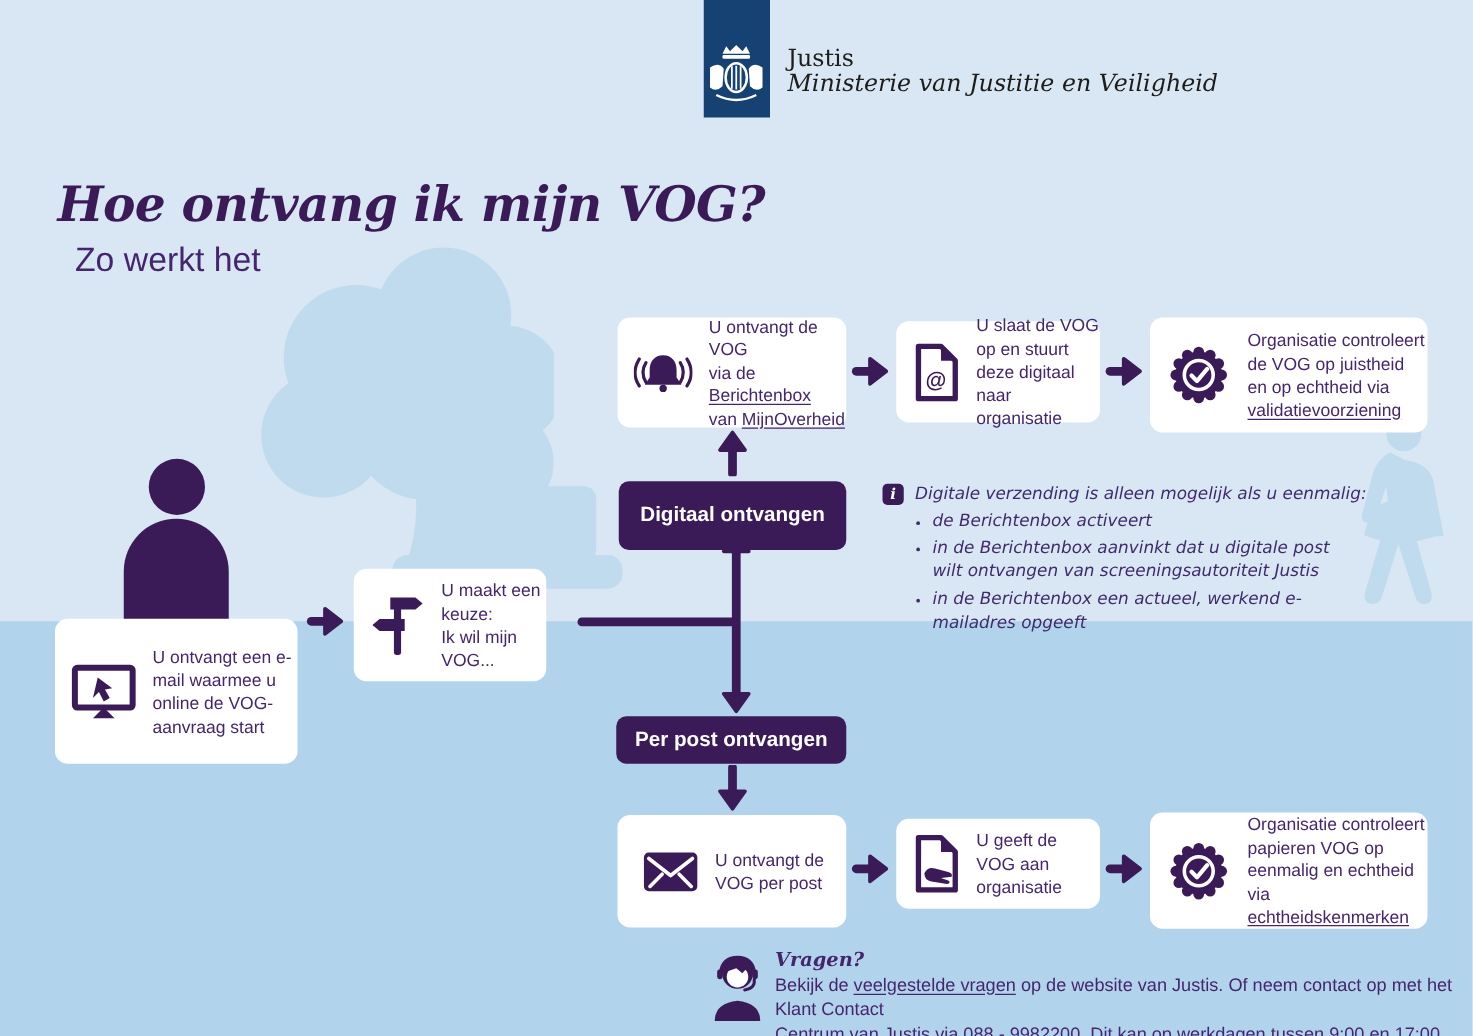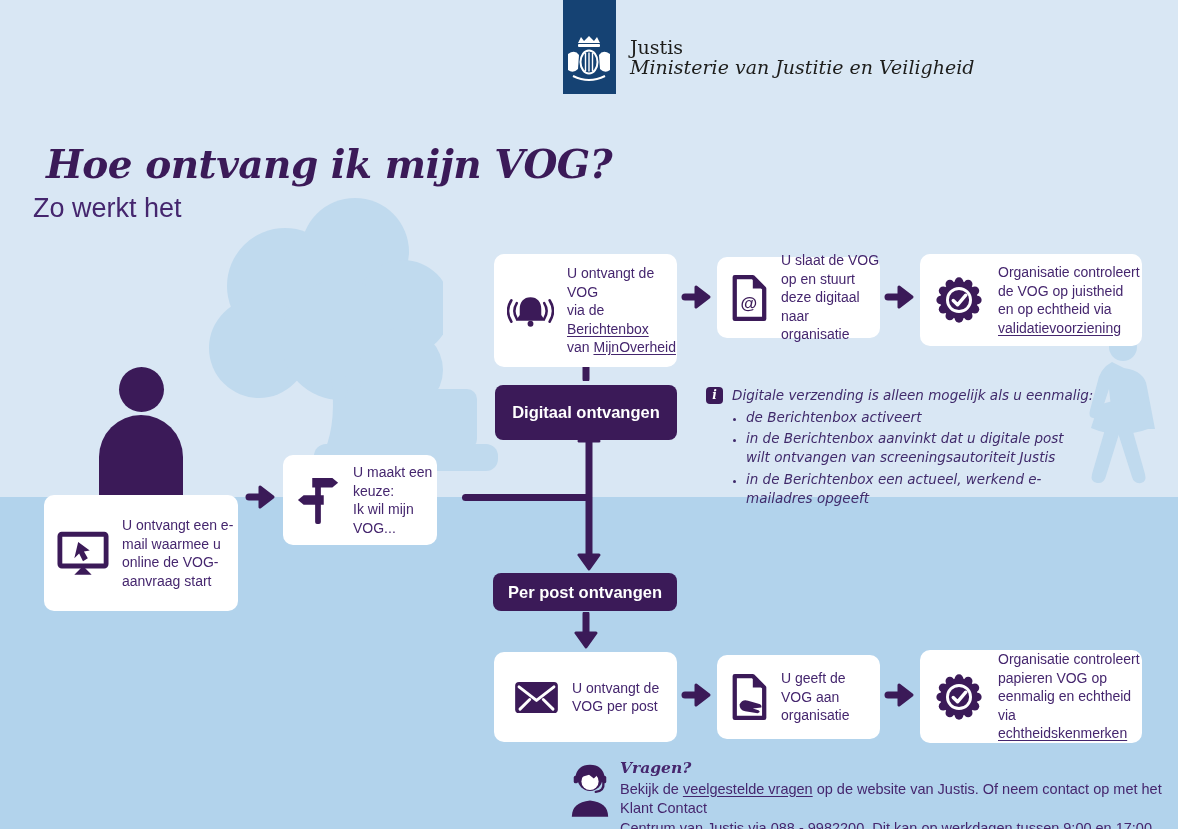--- a/index.html
+++ b/index.html
@@ -12,21 +12,21 @@
   .bg-bottom{position:absolute; left:0; top:497px; width:1178px; height:332px; background:var(--bg_bottom);}
   .decor{position:absolute; z-index:1;}
   .decor svg{display:block;}
   
   .logo-rect{position:absolute; left:563px; top:0; width:53px; height:94px; background:var(--logo_blue); z-index:2;}
   .logo-emblem{position:absolute; left:4px; top:36px; width:44px; height:46px;}
   .logo-text{position:absolute; left:630px; top:37px; z-index:2; color:#1d1d1b; font-family:"DejaVu Serif",serif; font-size:19px; line-height:20px;}
   .logo-text .ministry{font-style:italic;}
   
   .title{position:absolute; left:46px; top:141px; z-index:2; font-family:"DejaVu Serif",serif; font-style:italic; font-weight:700; font-size:39px; color:var(--purple); letter-spacing:-0.5px;}
-  .subtitle{position:absolute; left:33px; top:193px; z-index:2; font-size:27px; color:var(--text_purple);}
+  .subtitle{position:absolute; left:60px; top:193px; z-index:2; font-size:27px; color:var(--text_purple);}
   
   .card{position:absolute; z-index:2; background:var(--white); border-radius:10px; display:flex; align-items:center; gap:13px; padding-left:13px;}
   .card .txt{font-size:14px; line-height:18.5px; color:var(--text_purple);}
   .lnk{text-decoration:underline; text-underline-offset:2px; color:var(--text_purple); cursor:pointer;}
   .icon{flex:0 0 auto;}
   
   .plabel{position:absolute; z-index:2; background:var(--purple); border-radius:8px; color:var(--white); font-weight:700; font-size:16.5px; display:flex; align-items:center; justify-content:center;}
   
   .arrow{position:absolute; z-index:2;}
   .hline{position:absolute; z-index:2; background:var(--purple); height:7px; border-radius:4px;}
@@ -143,21 +143,21 @@
     <path d="M12 3 L2 17 H22 Z" fill="var(--purple)" stroke="var(--purple)" stroke-width="3" stroke-linejoin="round"></path>
   </svg>
   <svg class="arrow" style="left:574px; top:612px;" width="24" height="38" viewBox="0 0 24 38">
     <line x1="12" y1="2" x2="12" y2="22" stroke="var(--purple)" stroke-width="7" stroke-linecap="round"></line>
     <path d="M12 35 L2 21 H22 Z" fill="var(--purple)" stroke="var(--purple)" stroke-width="3" stroke-linejoin="round"></path>
   </svg>
 
   <div class="plabel" style="left:495px; top:385px; width:182px; height:55px;">Digitaal ontvangen</div>
   <div class="plabel" style="left:493px; top:573px; width:184px; height:38px;">Per post ontvangen</div>
 
-  <div class="card" style="left:494px; top:254px; width:183px; height:113px;">
+  <div class="card" style="left:494px; top:254px; width:183px; height:88px;">
     <svg class="icon" width="47" height="38" viewBox="0 0 48 38">
       <path d="M24 5 c7 0 11 5 11 12 v6 l4 6 h-30 l4 -6 v-6 c0 -7 4 -12 11 -12 z" fill="var(--purple)"></path>
       <circle cx="24" cy="32" r="3" fill="var(--purple)"></circle>
       <g stroke="var(--purple)" stroke-width="2.6" fill="none" stroke-linecap="round">
         <path d="M10 11 q-5 8 0 16"></path>
           <path d="M4.5 8 q-7 11 0 22"></path>
         <path d="M38 11 q5 8 0 16"></path>
           <path d="M43.5 8 q7 11 0 22"></path>
       </g>
     </svg>
@@ -234,21 +234,21 @@
       <path d="M6 29 L16 19 M40 29 L30 19" stroke="#ffffff" stroke-width="3" stroke-linecap="round"></path>
     </svg>
     <div class="txt" style="width:126px;">U ontvangt de VOG per post</div>
   </div>
 
   <svg class="arrow" style="left:681px; top:681px;" width="32" height="28" viewBox="0 0 32 28">
     <line x1="4" y1="14" x2="16" y2="14" stroke="var(--purple)" stroke-width="7" stroke-linecap="round"></line>
     <path d="M15 4 L28 14 L15 24 Z" fill="var(--purple)" stroke="var(--purple)" stroke-width="3" stroke-linejoin="round"></path>
   </svg>
 
-  <div class="card" style="left:717px; top:655px; width:163px; height:84px;">
+  <div class="card" style="left:717px; top:655px; width:163px; height:72px;">
     <svg class="icon" width="38" height="48" viewBox="0 0 40 50">
       <path d="M5 3 h19 l12 12 v32 h-31 z" fill="#ffffff" stroke="var(--purple)" stroke-width="4.5" stroke-linejoin="round"></path>
       <path d="M24 3 v12 h12 z" fill="var(--purple)"></path>
       <path d="M10 33 q3 -6 9 -4 l11 3 q4 1 3 4 l-9 1 6 2 q3 2 -1 3 l-13 -2 q-6 -1 -6 -7 z" fill="var(--purple)"></path>
     </svg>
     <div class="txt" style="width:110px;">U geeft de VOG aan organisatie</div>
   </div>
 
   <svg class="arrow" style="left:884px; top:681px;" width="32" height="28" viewBox="0 0 32 28">
     <line x1="4" y1="14" x2="16" y2="14" stroke="var(--purple)" stroke-width="7" stroke-linecap="round"></line>

